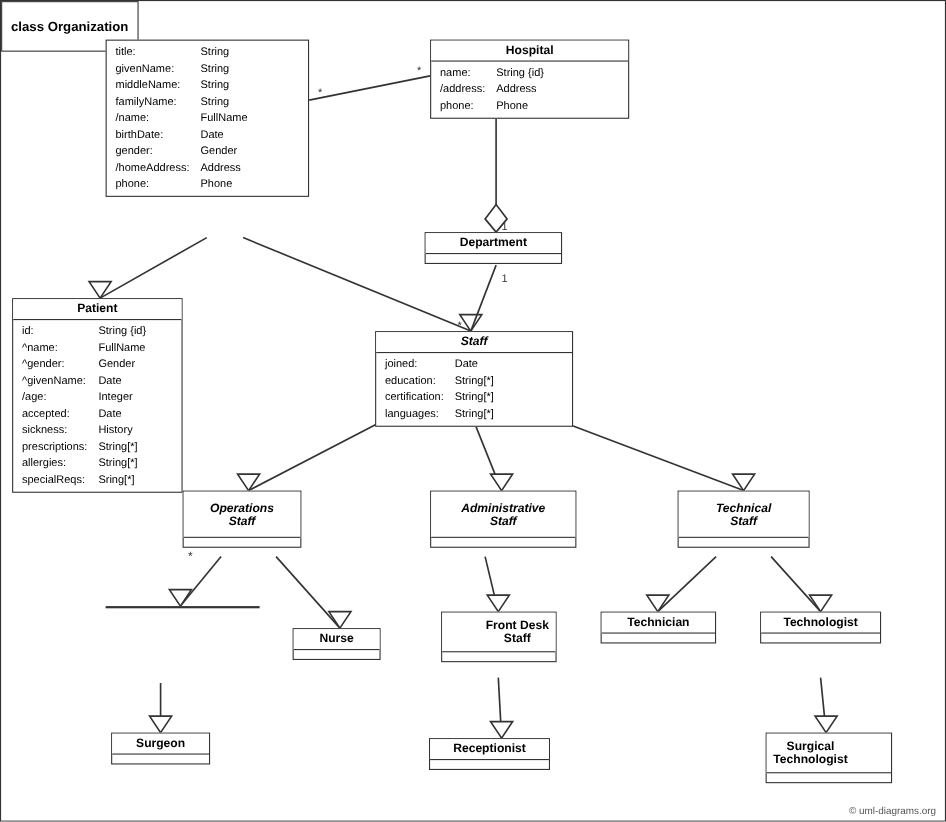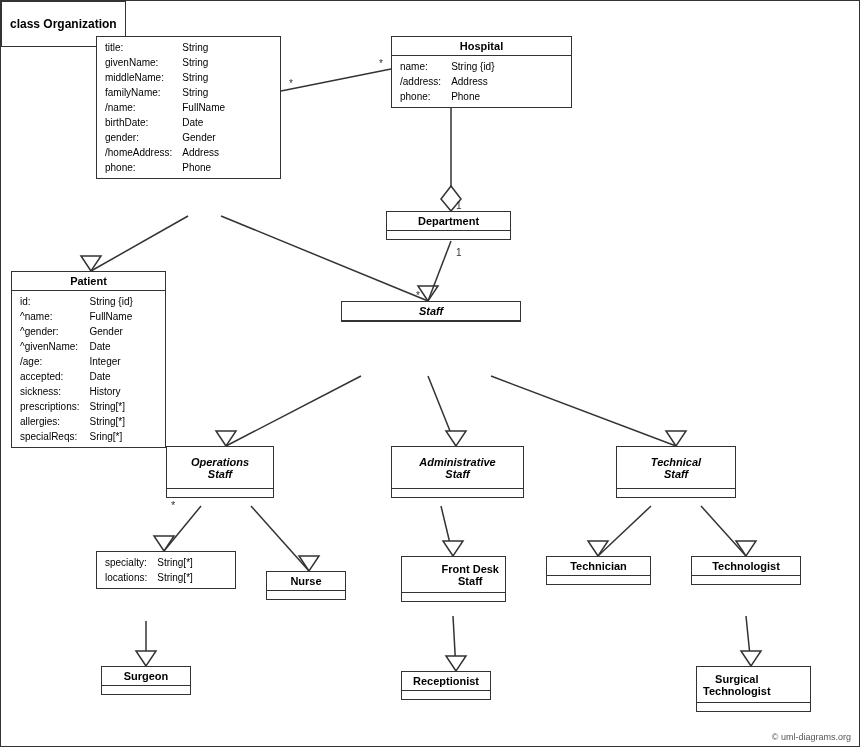--- a/index.html
+++ b/index.html
@@ -259,58 +259,66 @@
     </div>
   </div>
 
   <div class="uml-class" style="left:385px; top:210px; width:125px;">
     <div class="class-header normal">Department</div>
     <div class="class-body" style="height:8px;"></div>
   </div>
 
   <div class="uml-class" style="left:340px; top:300px; width:180px;">
     <div class="class-header">Staff</div>
-  </div>
-
-  <div class="uml-class" style="left:165px; top:445px; width:108px;">
-    <div class="class-header" style="height:42px; display:flex; align-items:center; justify-content:center;">
-      <span>Operations<br>Staff</span>
-    </div>
-    <div class="class-body" style="height:8px;"></div>
-  </div>
-
-  <div class="uml-class" style="left:390px; top:445px; width:133px;">
-    <div class="class-header" style="height:42px; display:flex; align-items:center; justify-content:center;">
-      <span>Administrative<br>Staff</span>
-    </div>
-    <div class="class-body" style="height:8px;"></div>
-  </div>
-
-  <div class="uml-class" style="left:615px; top:445px; width:120px;">
-    <div class="class-header" style="height:42px; display:flex; align-items:center; justify-content:center;">
-      <span>Technical<br>Staff</span>
-    </div>
-    <div class="class-body" style="height:8px;"></div>
-  </div>
-
-  <div class="uml-class" style="left:95px; top:550px; width:140px;">
     <div class="class-body">
       <table>
         <tbody>
             <tr>
-              <td>specialty:</td>
-              <td>String[*]</td>
-            </tr>
-        <tr>
-              <td>locations:</td>
+              <td>joined:</td>
+              <td>Date</td>
+            </tr>
+        <tr>
+              <td>education:</td>
+              <td>String[*]</td>
+            </tr>
+        <tr>
+              <td>certification:</td>
+              <td>String[*]</td>
+            </tr>
+        <tr>
+              <td>languages:</td>
               <td>String[*]</td>
             </tr>
       </tbody>
         </table>
     </div>
+  </div>
+
+  <div class="uml-class" style="left:165px; top:445px; width:108px;">
+    <div class="class-header" style="height:42px; display:flex; align-items:center; justify-content:center;">
+      <span>Operations<br>Staff</span>
+    </div>
+    <div class="class-body" style="height:8px;"></div>
+  </div>
+
+  <div class="uml-class" style="left:390px; top:445px; width:133px;">
+    <div class="class-header" style="height:42px; display:flex; align-items:center; justify-content:center;">
+      <span>Administrative<br>Staff</span>
+    </div>
+    <div class="class-body" style="height:8px;"></div>
+  </div>
+
+  <div class="uml-class" style="left:615px; top:445px; width:120px;">
+    <div class="class-header" style="height:42px; display:flex; align-items:center; justify-content:center;">
+      <span>Technical<br>Staff</span>
+    </div>
+    <div class="class-body" style="height:8px;"></div>
+  </div>
+
+  <div class="uml-class" style="left:95px; top:550px; width:140px;">
   </div>
 
   <div class="uml-class" style="left:265px; top:570px; width:80px;">
     <div class="class-header normal">Nurse</div>
     <div class="class-body" style="height:8px;"></div>
   </div>
 
   <div class="uml-class" style="left:400px; top:555px; width:105px;">
     <div class="class-header normal" style="height:36px; display:flex; align-items:center; justify-content:flex-end;">
       <span>Front Desk<br>Staff</span>
@@ -326,21 +334,21 @@
   <div class="uml-class" style="left:690px; top:555px; width:110px;">
     <div class="class-header normal">Technologist</div>
     <div class="class-body" style="height:8px;"></div>
   </div>
 
   <div class="uml-class" style="left:100px; top:665px; width:90px;">
     <div class="class-header normal">Surgeon</div>
     <div class="class-body" style="height:8px;"></div>
   </div>
 
-  <div class="uml-class" style="left:400px; top:670px; width:90px;">
+  <div class="uml-class" style="left:389px; top:670px; width:110px;">
     <div class="class-header normal">Receptionist</div>
     <div class="class-body" style="height:8px;"></div>
   </div>
 
   <div class="uml-class" style="left:695px; top:665px; width:115px;">
     <div class="class-header normal" style="height:36px; display:flex; align-items:center; ">
       <span>Surgical<br>Technologist</span>
     </div>
     <div class="class-body" style="height:8px;"></div>
   </div>

